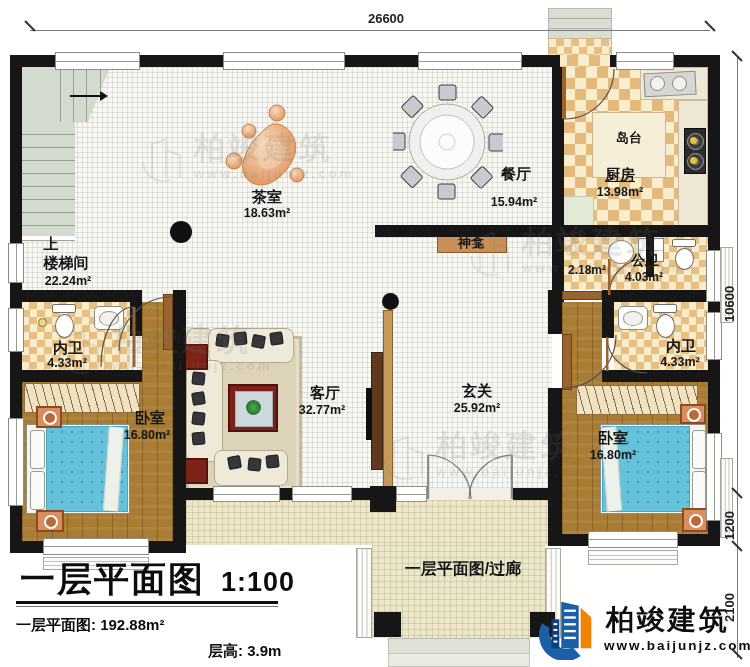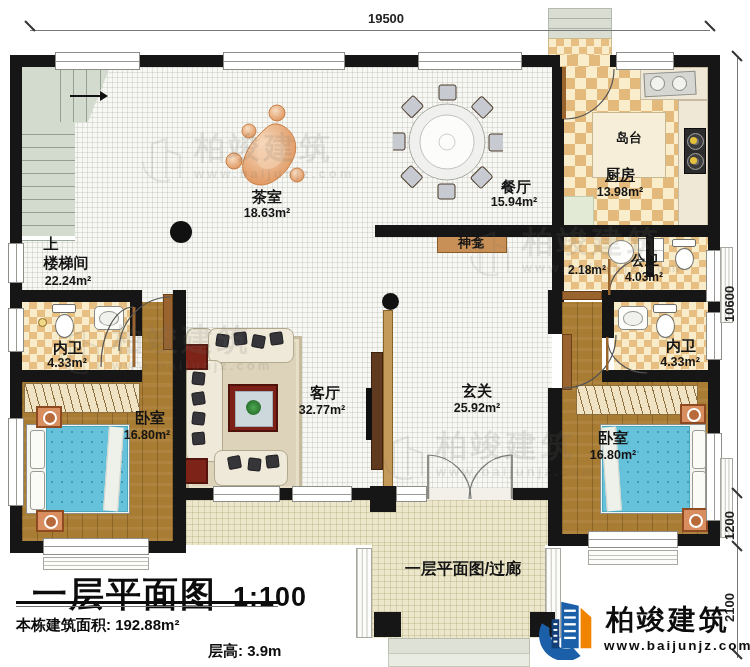--- a/index.html
+++ b/index.html
@@ -331,21 +331,21 @@
     <line x1="85" y1="1" x2="85" y2="45" stroke="#8c8c86" stroke-width="2.5"></line>
   </svg>
 
   <div class="rlabel" style="left:51px;top:236px;">上</div>
   <div class="rlabel" style="left:66px;top:255px;">楼梯间</div>
   <div class="alabel" style="left:68px;top:275px;">22.24m²</div>
 
   <div class="rlabel" style="left:267px;top:189px;">茶室</div>
   <div class="alabel" style="left:267px;top:207px;">18.63m²</div>
 
-  <div class="rlabel" style="left:516px;top:179px;">餐厅</div>
+  <div class="rlabel" style="left:516px;top:166px;">餐厅</div>
   <div class="alabel" style="left:514px;top:196px;">15.94m²</div>
 
   <div class="rlabel" style="left:620px;top:167px;text-decoration:underline;">厨房</div>
   <div class="alabel" style="left:620px;top:186px;">13.98m²</div>
   <div class="rlabel" style="left:629px;top:131px;font-size:13px;">岛台</div>
 
   <div class="rlabel" style="left:471px;top:236px;font-size:13px;">神龛</div>
 
   <div class="rlabel" style="left:645px;top:253px;font-size:14px;">公卫</div>
   <div class="alabel" style="left:644px;top:271px;font-size:12px;">4.03m²</div>
@@ -367,21 +367,21 @@
   <div class="alabel" style="left:322px;top:404px;">32.77m²</div>
 
   <div class="rlabel" style="left:477px;top:383px;">玄关</div>
   <div class="alabel" style="left:477px;top:402px;">25.92m²</div>
 
   <div class="rlabel" style="left:463px;top:560px;font-size:16px;">一层平面图/过廊</div>
 
   <div class="dimline" style="left:30px;top:30px;width:680px;height:1px;"></div>
   <div class="tick" style="left:23px;top:25px;"></div>
   <div class="tick" style="left:703px;top:25px;"></div>
-  <div class="dimtext" style="left:386px;top:11px;transform:translateX(-50%);">19500</div>
+  <div class="dimtext" style="left:386px;top:11px;transform:translateX(-50%);">26600</div>
 
   <div class="dimline" style="left:737px;top:58px;width:1px;height:600px;"></div>
   <div class="tick" style="left:730px;top:55px;"></div>
   <div class="tick" style="left:730px;top:492px;"></div>
   <div class="tick" style="left:730px;top:545px;"></div>
   <div class="tick" style="left:730px;top:653px;"></div>
   <div class="dimtext" style="left:722px;top:322px;transform:rotate(-90deg);transform-origin:left top;">10600</div>
   <div class="dimtext" style="left:722px;top:540px;transform:rotate(-90deg);transform-origin:left top;">1200</div>
   <div class="dimtext" style="left:722px;top:622px;transform:rotate(-90deg);transform-origin:left top;">2100</div>
 
@@ -431,27 +431,27 @@
           <path d="M26 20 L40 25 V48"></path>
           <path d="M3 32 A20 20 0 0 0 30 50"></path>
         </g>
       </svg>
     <div>
       <div class="wm-name">柏竣建筑</div>
       <div class="wm-url">www.baijunjz.com</div>
     </div>
   </div>
 
-  <div class="ptitle" style="left:32px;top:556px;margin-top:15px;">
+  <div class="ptitle" style="left:20px;top:556px;">
     <span>一层平面图</span><span class="pscale">1:100</span>
   </div>
   <div class="abs" style="left:16px;top:601px;width:262px;height:3px;background:#0c0c0c;"></div>
   <div class="abs" style="left:16px;top:606px;width:262px;height:1px;background:#6f6f6f;"></div>
   <div class="stat" style="left:16px;top:616px;">
-    <span>本栋建筑面积:</span>
+    <span>一层平面图:</span>
     <span>192.88m²</span>
   </div>
   <div class="stat" style="left:208px;top:642px;">
     <span>层高:</span>
     <span>3.9m</span>
   </div>
 
   <svg class="abs" style="left:536px;top:596px;" width="66" height="64" viewBox="0 0 68 66">
     <path d="M6 28 A27 27 0 0 0 46 62 L38 53 A18 18 0 0 1 14 33 Z" fill="#1a5fa8"></path>
     <polygon points="26,6 44,10 44,54 26,54" fill="#1a5fa8"></polygon>

